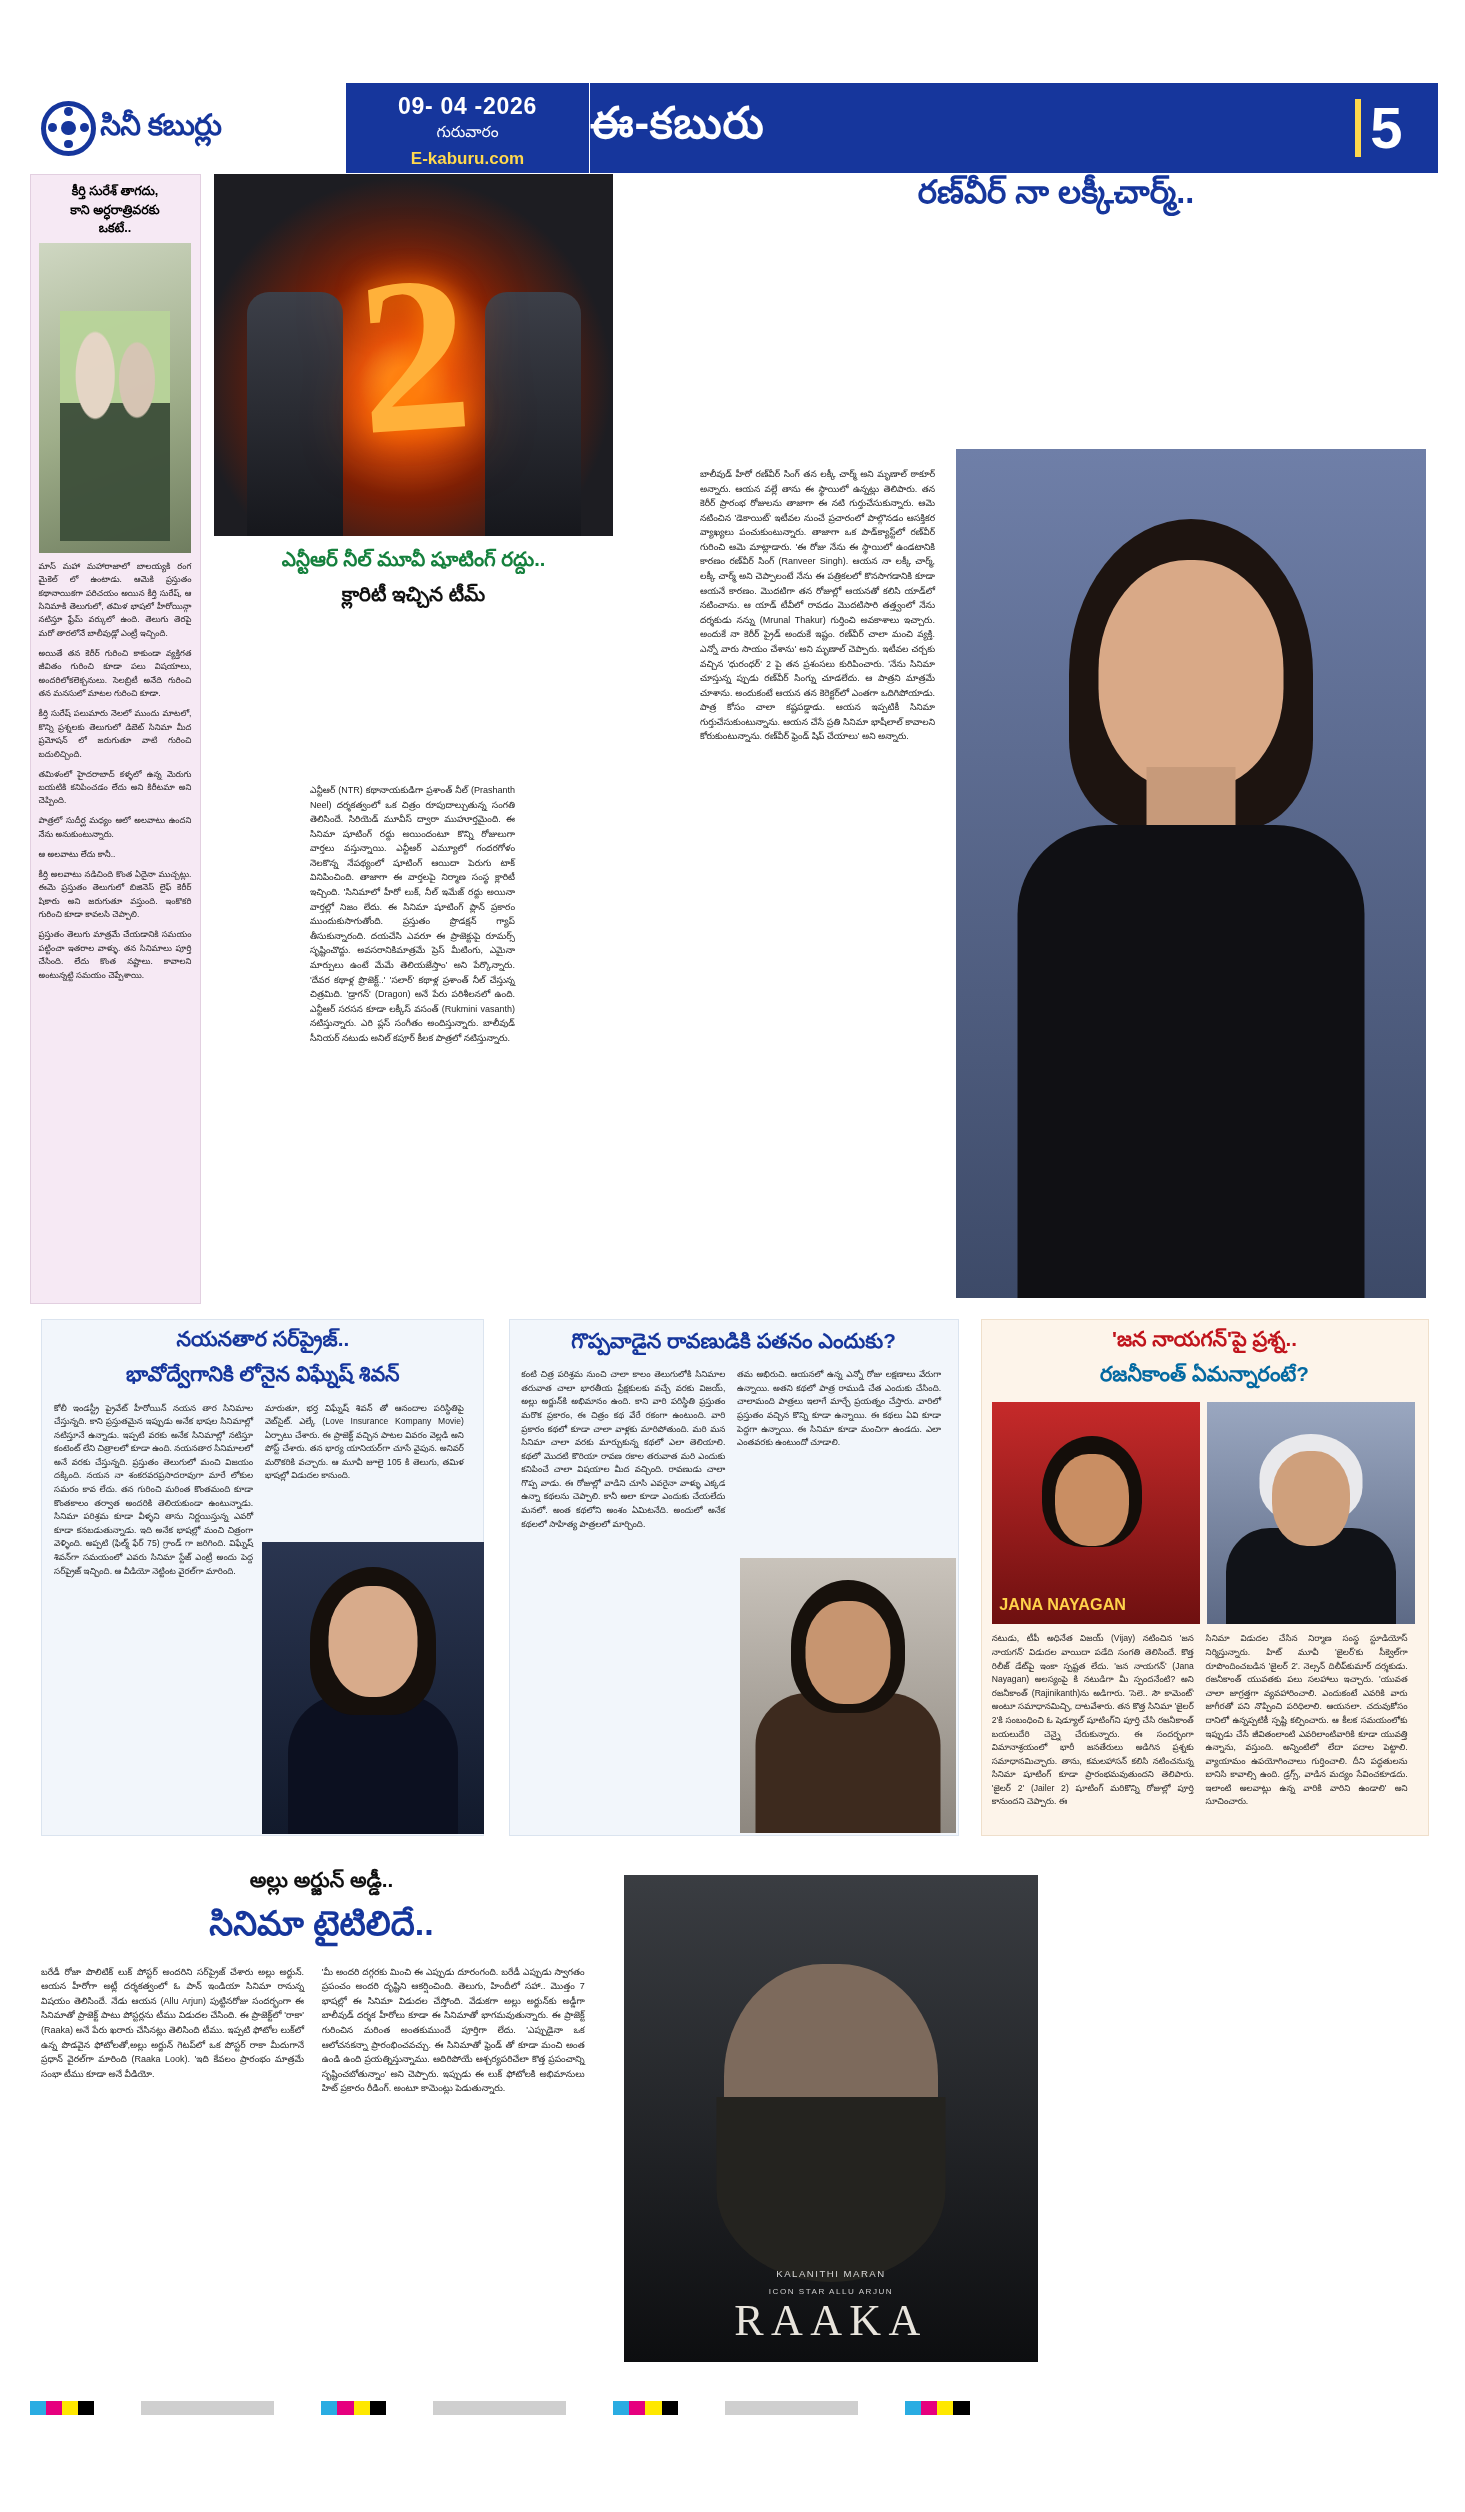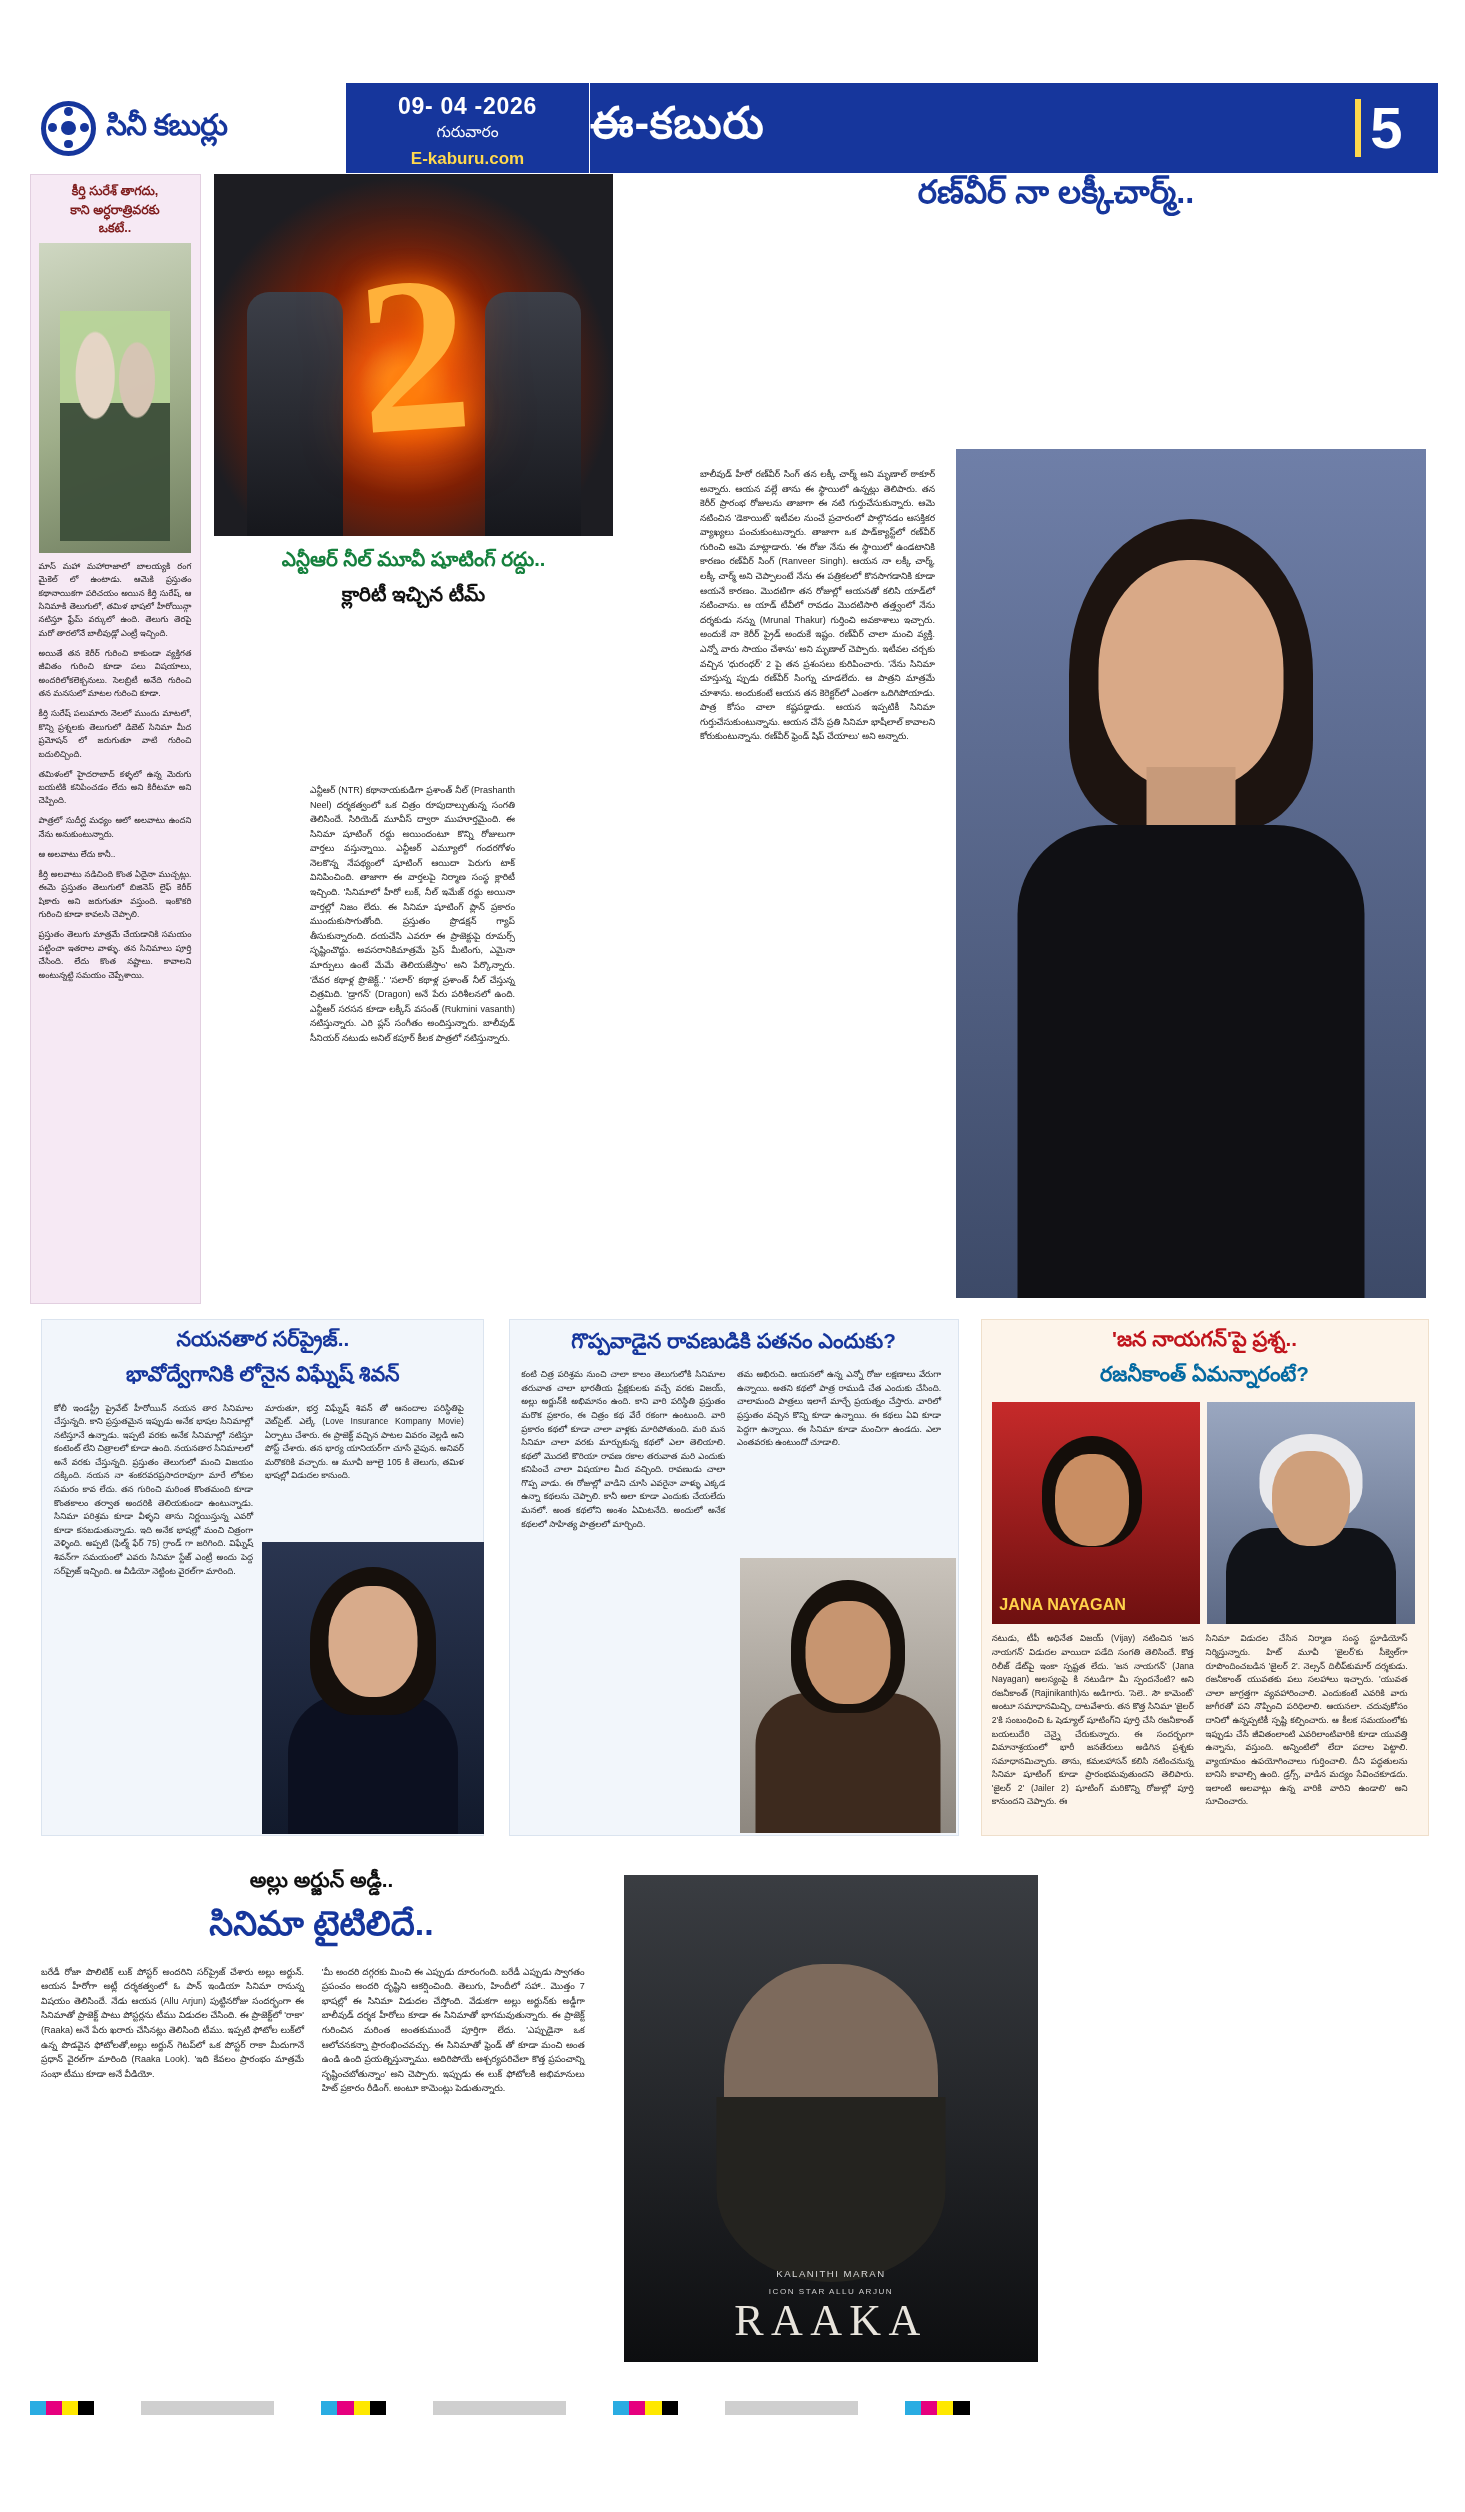--- a/index.html
+++ b/index.html
@@ -23,21 +23,21 @@
     width: 1410px; height: 90px;
     background: #16369c;
     display: flex;
     align-items: stretch;
   }
   .mh-logo {
     width: 318px;
     background: #ffffff;
     display: flex;
     align-items: center;
-    gap: 10px;
+    gap: 4px;
     padding-left: 13.3px;
   }
   .reel {
     width: 55px; height: 55px;
     border-radius: 50%;
     border: 5.2px solid #16369c;
     position: relative;
     flex: 0 0 auto;
   }
   .reel::before {
@@ -109,21 +109,21 @@
   
   .sidebar {
     position: absolute;
     left: 29.5px; top: 174px;
     width: 171px; height: 1130px;
     background: #f6e9f4;
     border: 0.7px solid #e2cfe0;
     padding: 7.4px 8.1px;
   }
   .sb-head {
-    color: #7f1d1d;
+    color: #000000;
     font-size: 12.6px;
     font-weight: bold;
     text-align: center;
     line-height: 1.45;
     margin-bottom: 5.9px;
   }
   .sb-photo {
     width: 100%; height: 310px;
     background: linear-gradient(160deg,#cfd7c2,#9fae8a 55%,#6f7d5f);
     margin-bottom: 6.6px;

